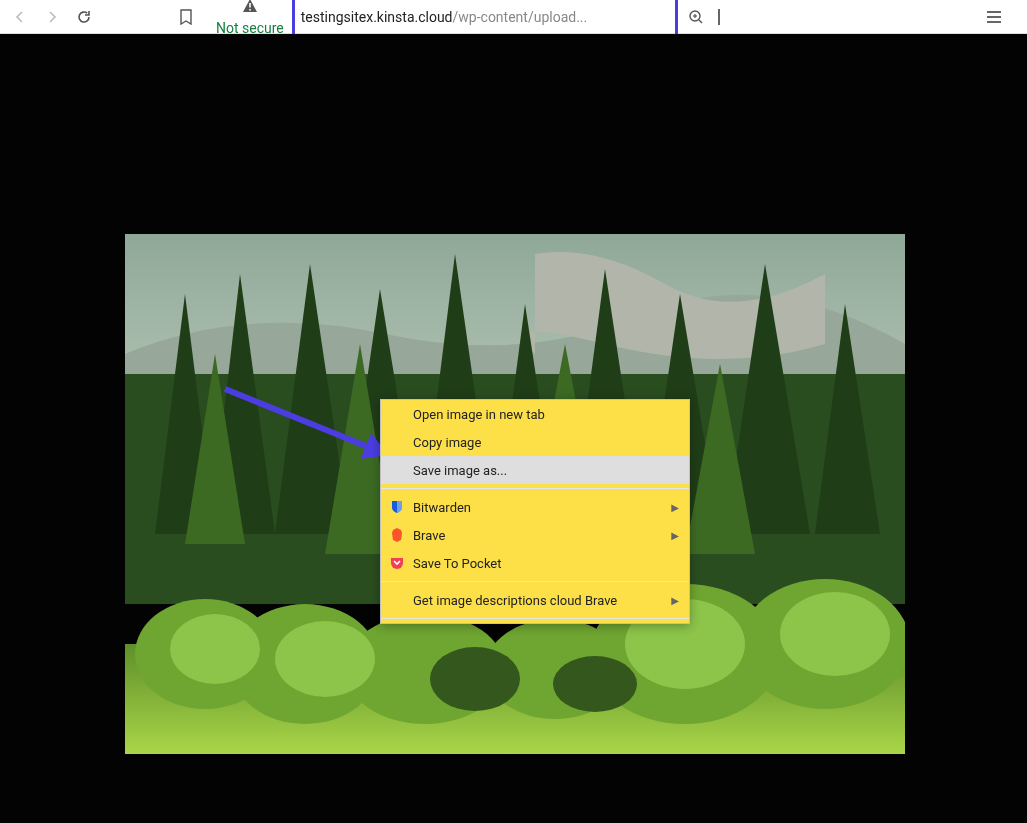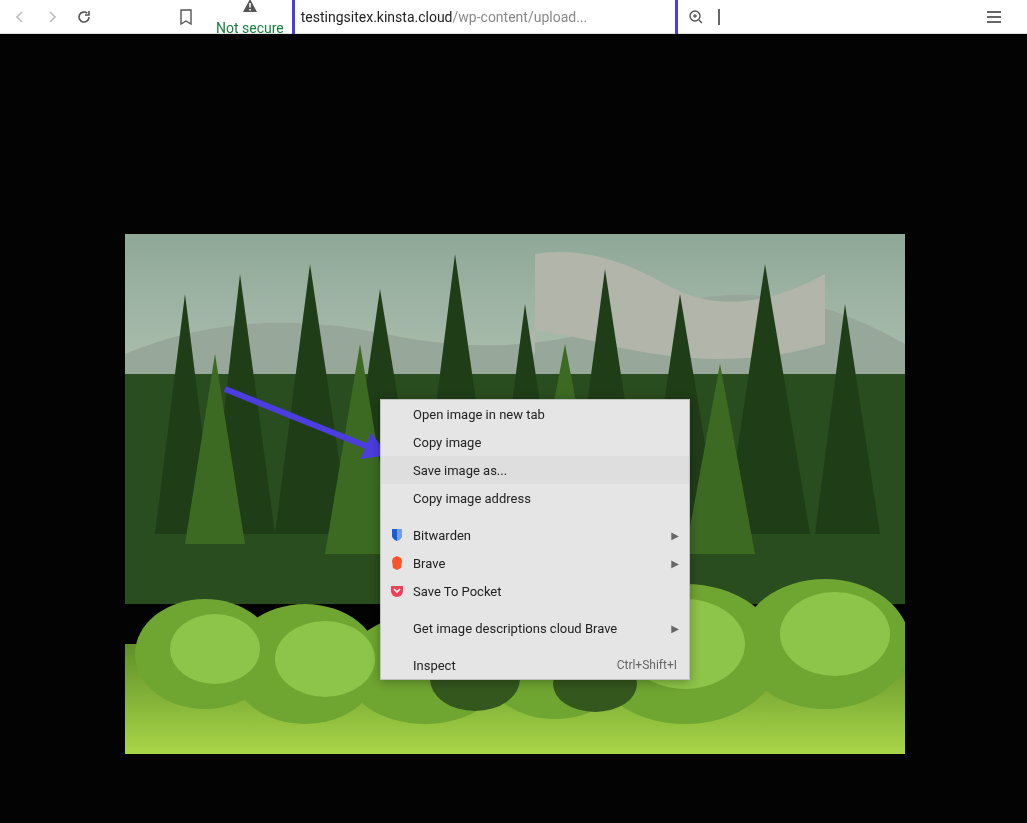--- a/index.html
+++ b/index.html
@@ -120,21 +120,21 @@
       width: 0; height: 0;
       border-left: 24px solid #4b3de0;
       border-top: 14px solid transparent;
       border-bottom: 14px solid transparent;
     }
     .ctx {
       position: absolute;
       left: 380px;
       top: 365px;
       width: 310px;
-      background: #e5e5e5;
+      background: #fde047;
       border: 1px solid #bfbfbf;
       box-shadow: 0 2px 10px rgba(0,0,0,.3);
       font-size: 13px;
       color: #222;
     }
     .ctx-item {
       display: flex;
       align-items: center;
       height: 28px;
       padding: 0 12px 0 32px;
@@ -289,23 +289,20 @@
     <div id="ctx-main">
         <div class="ctx-item">
           <span>Open image in new tab</span>
         </div>
         <div class="ctx-item">
           <span>Copy image</span>
         </div>
         <div class="ctx-item hi">
           <span>Save image as...</span>
         </div>
-        <div class="ctx-item">
-          <span>Copy image address</span>
-        </div>
       </div>
     <div class="ctx-sep"></div>
     <div id="ctx-ext">
         <div class="ctx-item">
           <span class="ctx-icon">
             <svg width="16" height="16" viewBox="0 0 16 16">
               <path d="M3 2h10v7c0 3-5 5-5 5s-5-2-5-5V2z" fill="#175ddc"></path>
               <path d="M8 2v12s5-2 5-5V2H8z" fill="#fff" opacity=".4"></path>
             </svg>
           </span>
@@ -332,18 +329,14 @@
         </div>
       </div>
     <div class="ctx-sep"></div>
     <div id="ctx-more">
         <div class="ctx-item">
           <span>Get image descriptions cloud Brave</span>
           <span class="ctx-sub">▶</span>
         </div>
       </div>
     <div class="ctx-sep"></div>
-    <div class="ctx-item">
-      <span>Inspect</span>
-      <span class="ctx-short">Ctrl+Shift+I</span>
-    </div>
   </div>
 </div>
 
 </body></html>

